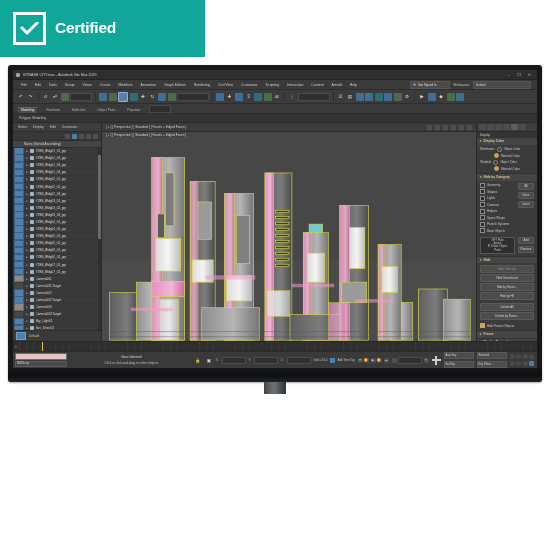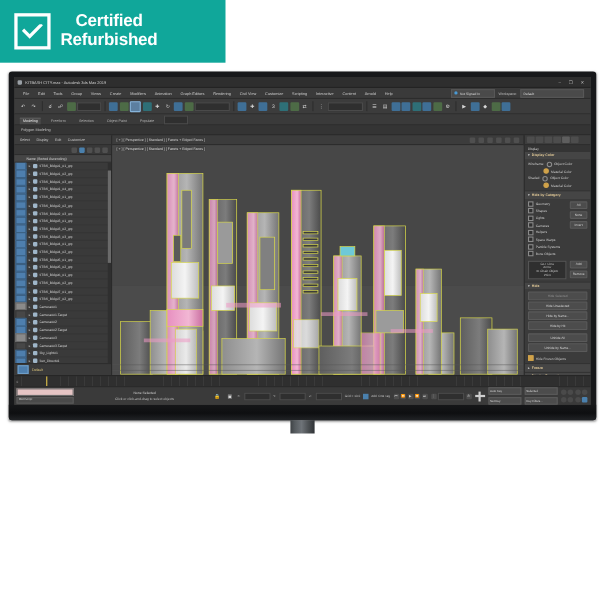--- a/index.html
+++ b/index.html
@@ -858,17 +858,16 @@
   </div>
 
   <div id="badge">
     <div class="chk">
       <svg width="19" height="14" viewBox="0 0 19 14" aria-hidden="true">
         <polyline points="2,6 7,11 17,1" fill="none" stroke="#ffffff" stroke-width="3" stroke-linecap="square" stroke-linejoin="miter"></polyline>
       </svg>
     </div>
     <div class="txt">
       <div>Certified</div>
-      <div>Refurbished</div>
     </div>
   </div>
 
 </div>
 
 </body></html>

